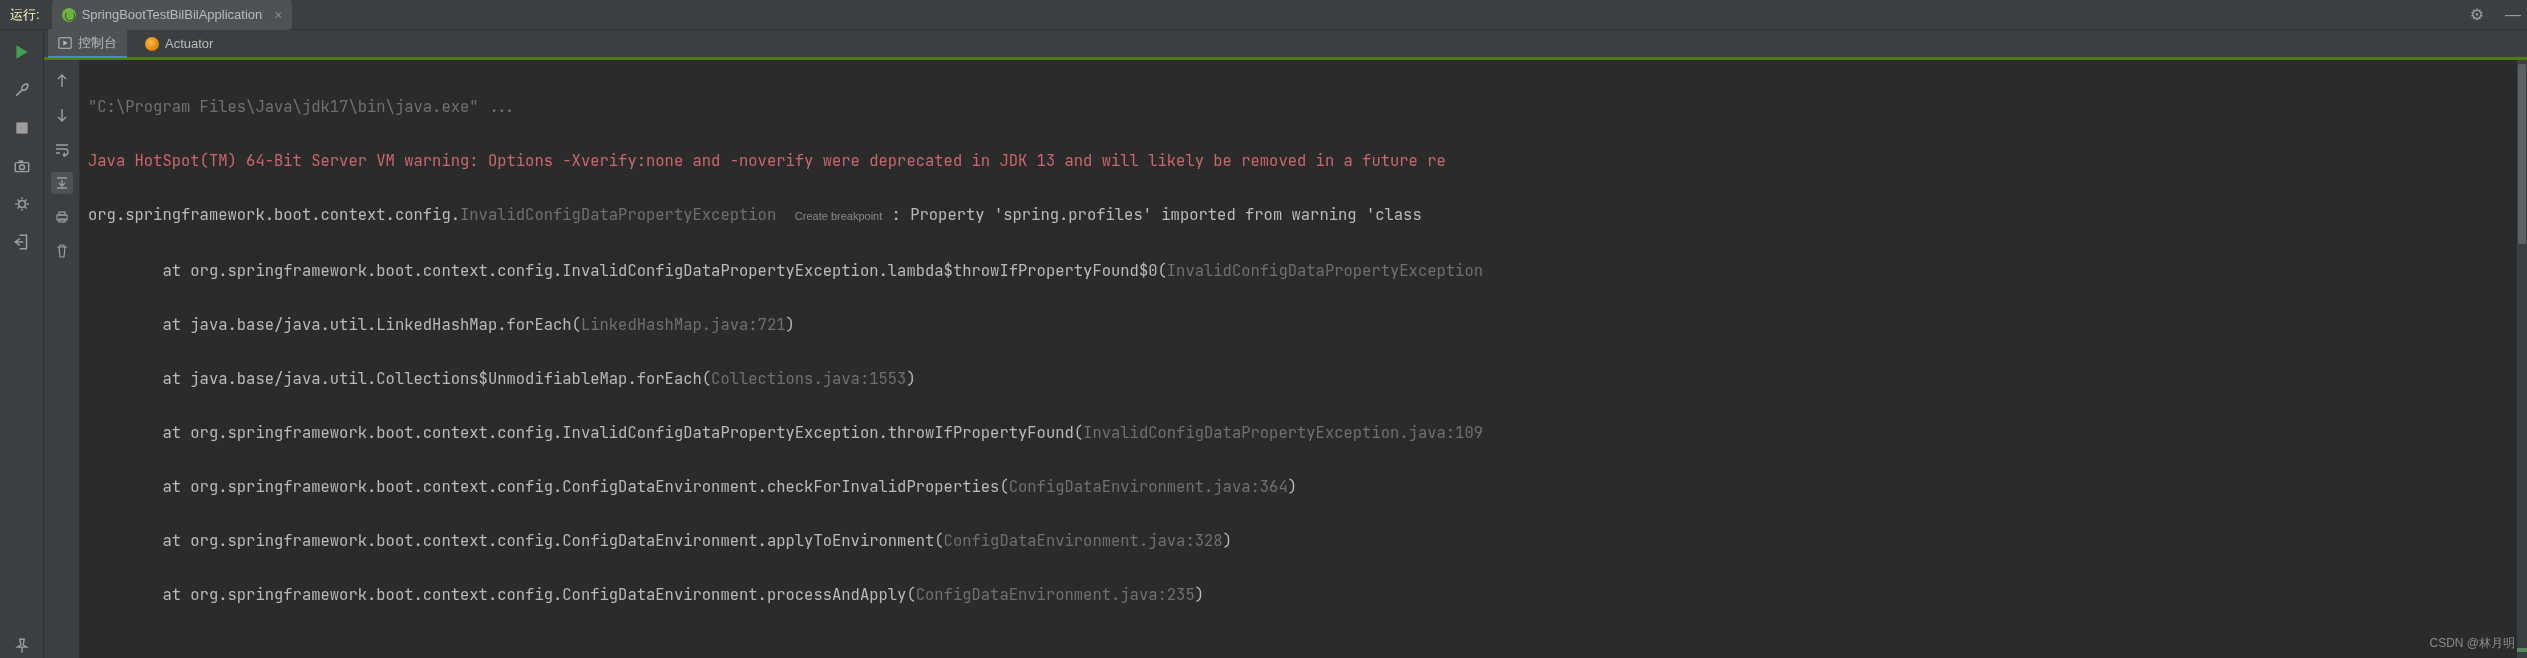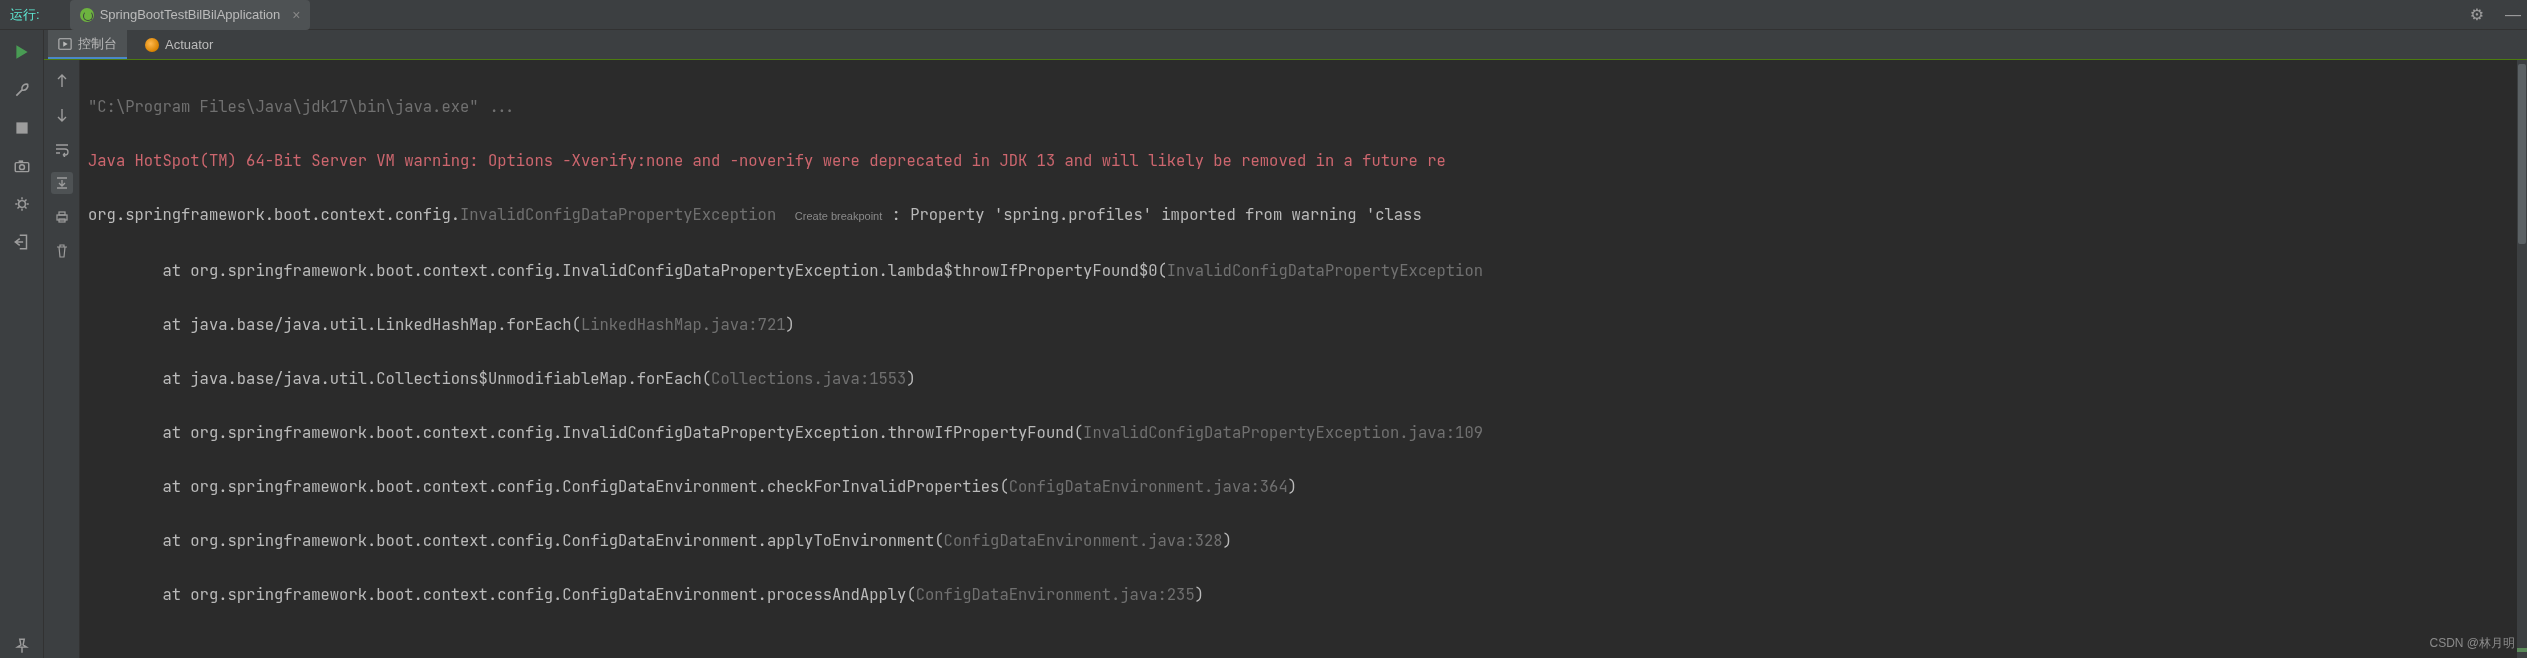--- a/index.html
+++ b/index.html
@@ -17,21 +17,21 @@
   
   .top-bar {
     display: flex;
     align-items: center;
     height: 30px;
     background: #3c3f41;
     border-bottom: 1px solid #323232;
     padding-left: 10px;
     gap: 8px;
   }
-  .run-label { color: #5eead4; font-size: 13px; margin-right: 22px; }
+  .run-label { color: #fef9c3; font-size: 13px; margin-right: 4px; }
   .config-tab {
     display: flex;
     align-items: center;
     gap: 6px;
     padding: 4px 10px;
     background: #4e5254;
     border-radius: 4px;
     height: 30px;
   }
   .spring-icon {
@@ -81,21 +81,21 @@
     display: flex;
     flex-direction: column;
     min-width: 0;
   }
 
   
   .inner-tabs {
     height: 30px;
     display: flex;
     align-items: center;
-    border-bottom: 1px solid #4d7c0f;
+    border-bottom: 3px solid #4d7c0f;
     padding-left: 4px;
     gap: 8px;
   }
   .inner-tab {
     display: flex; align-items: center; gap: 6px;
     padding: 4px 10px;
     color: #bbbbbb; font-size: 13px;
     height: 29px;
   }
   .inner-tab.active {

